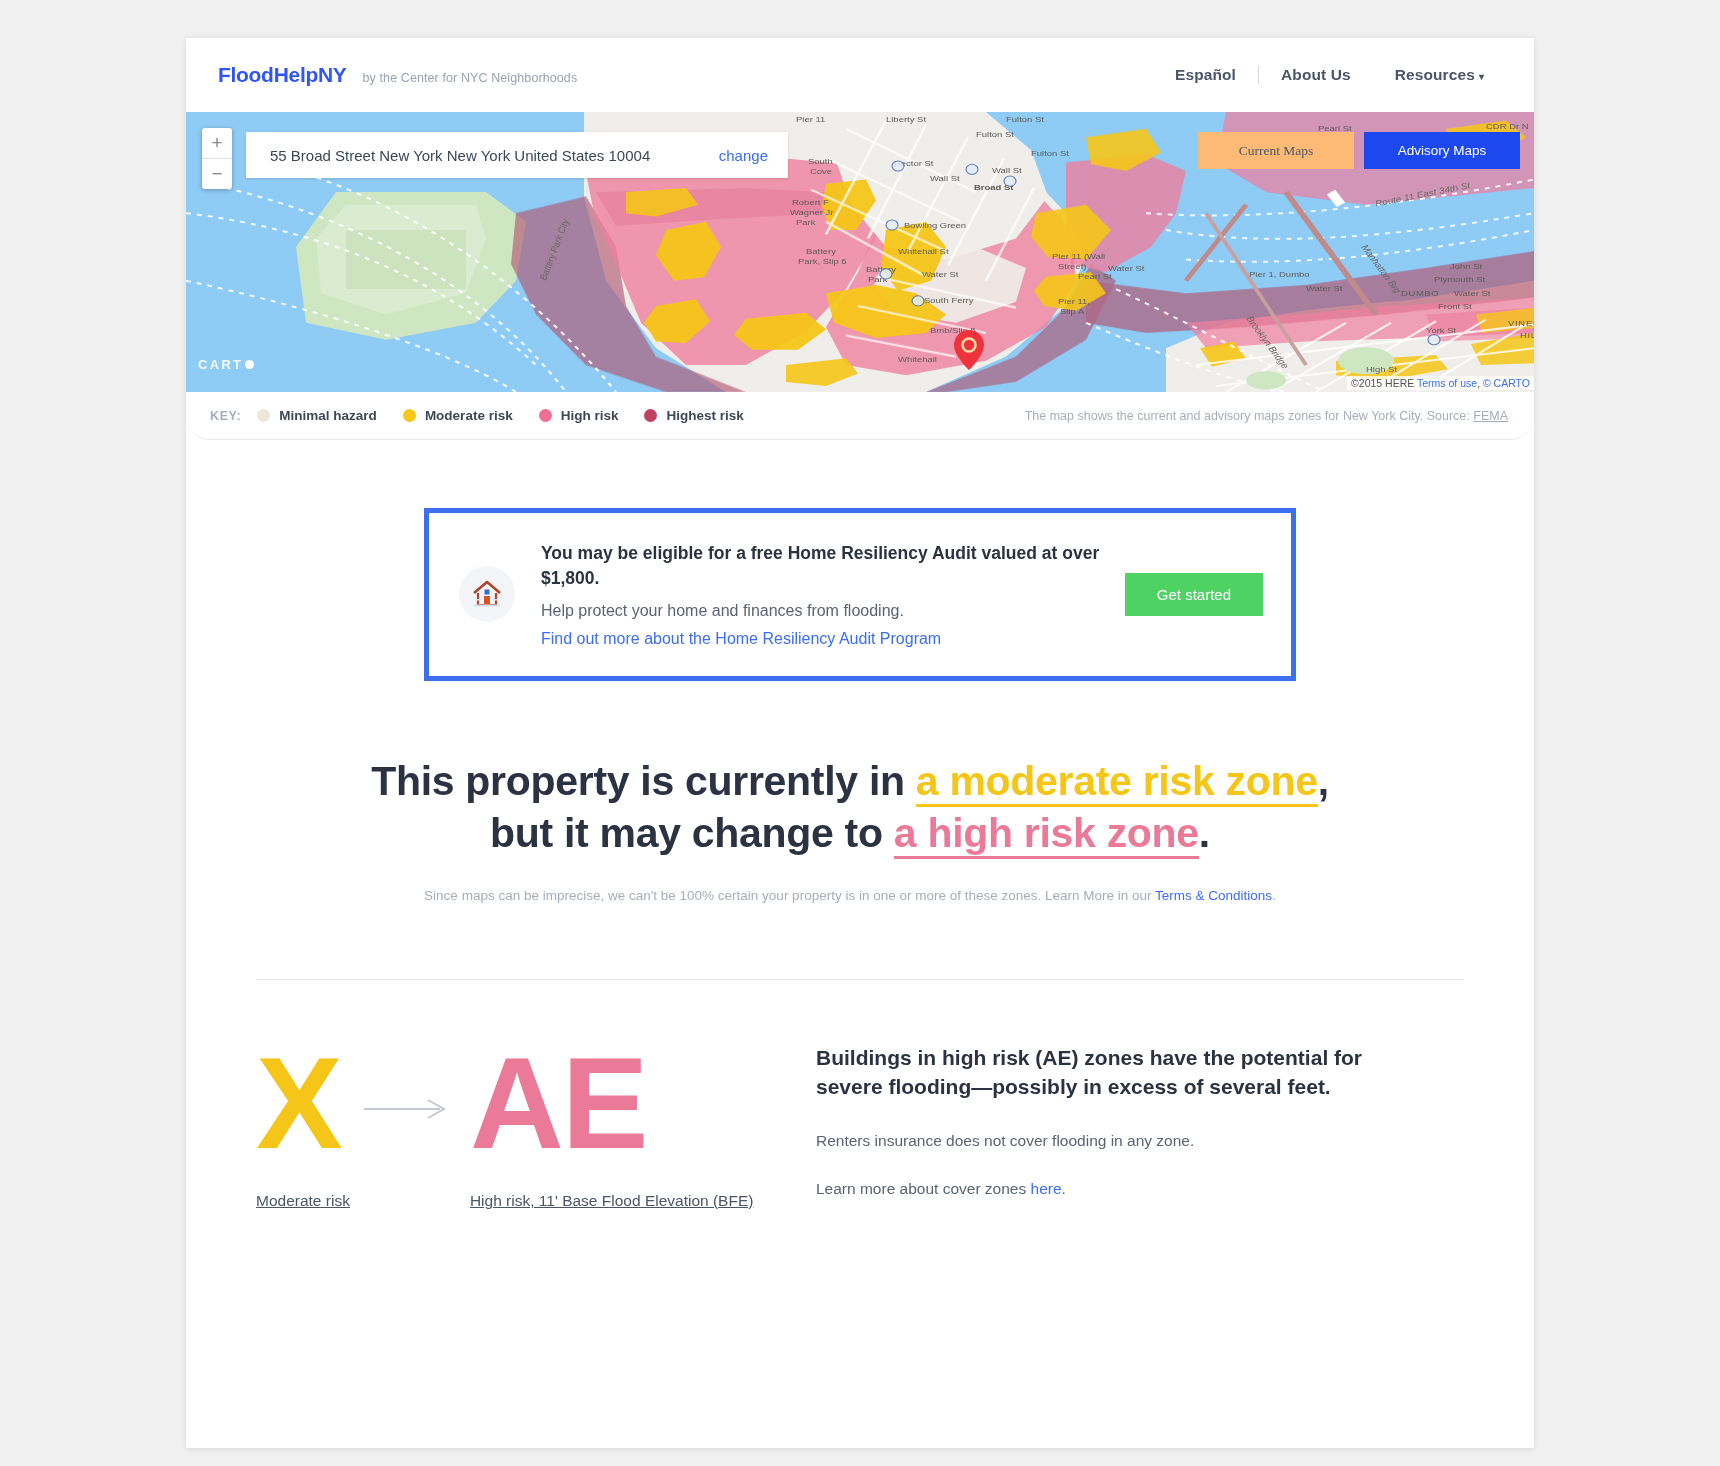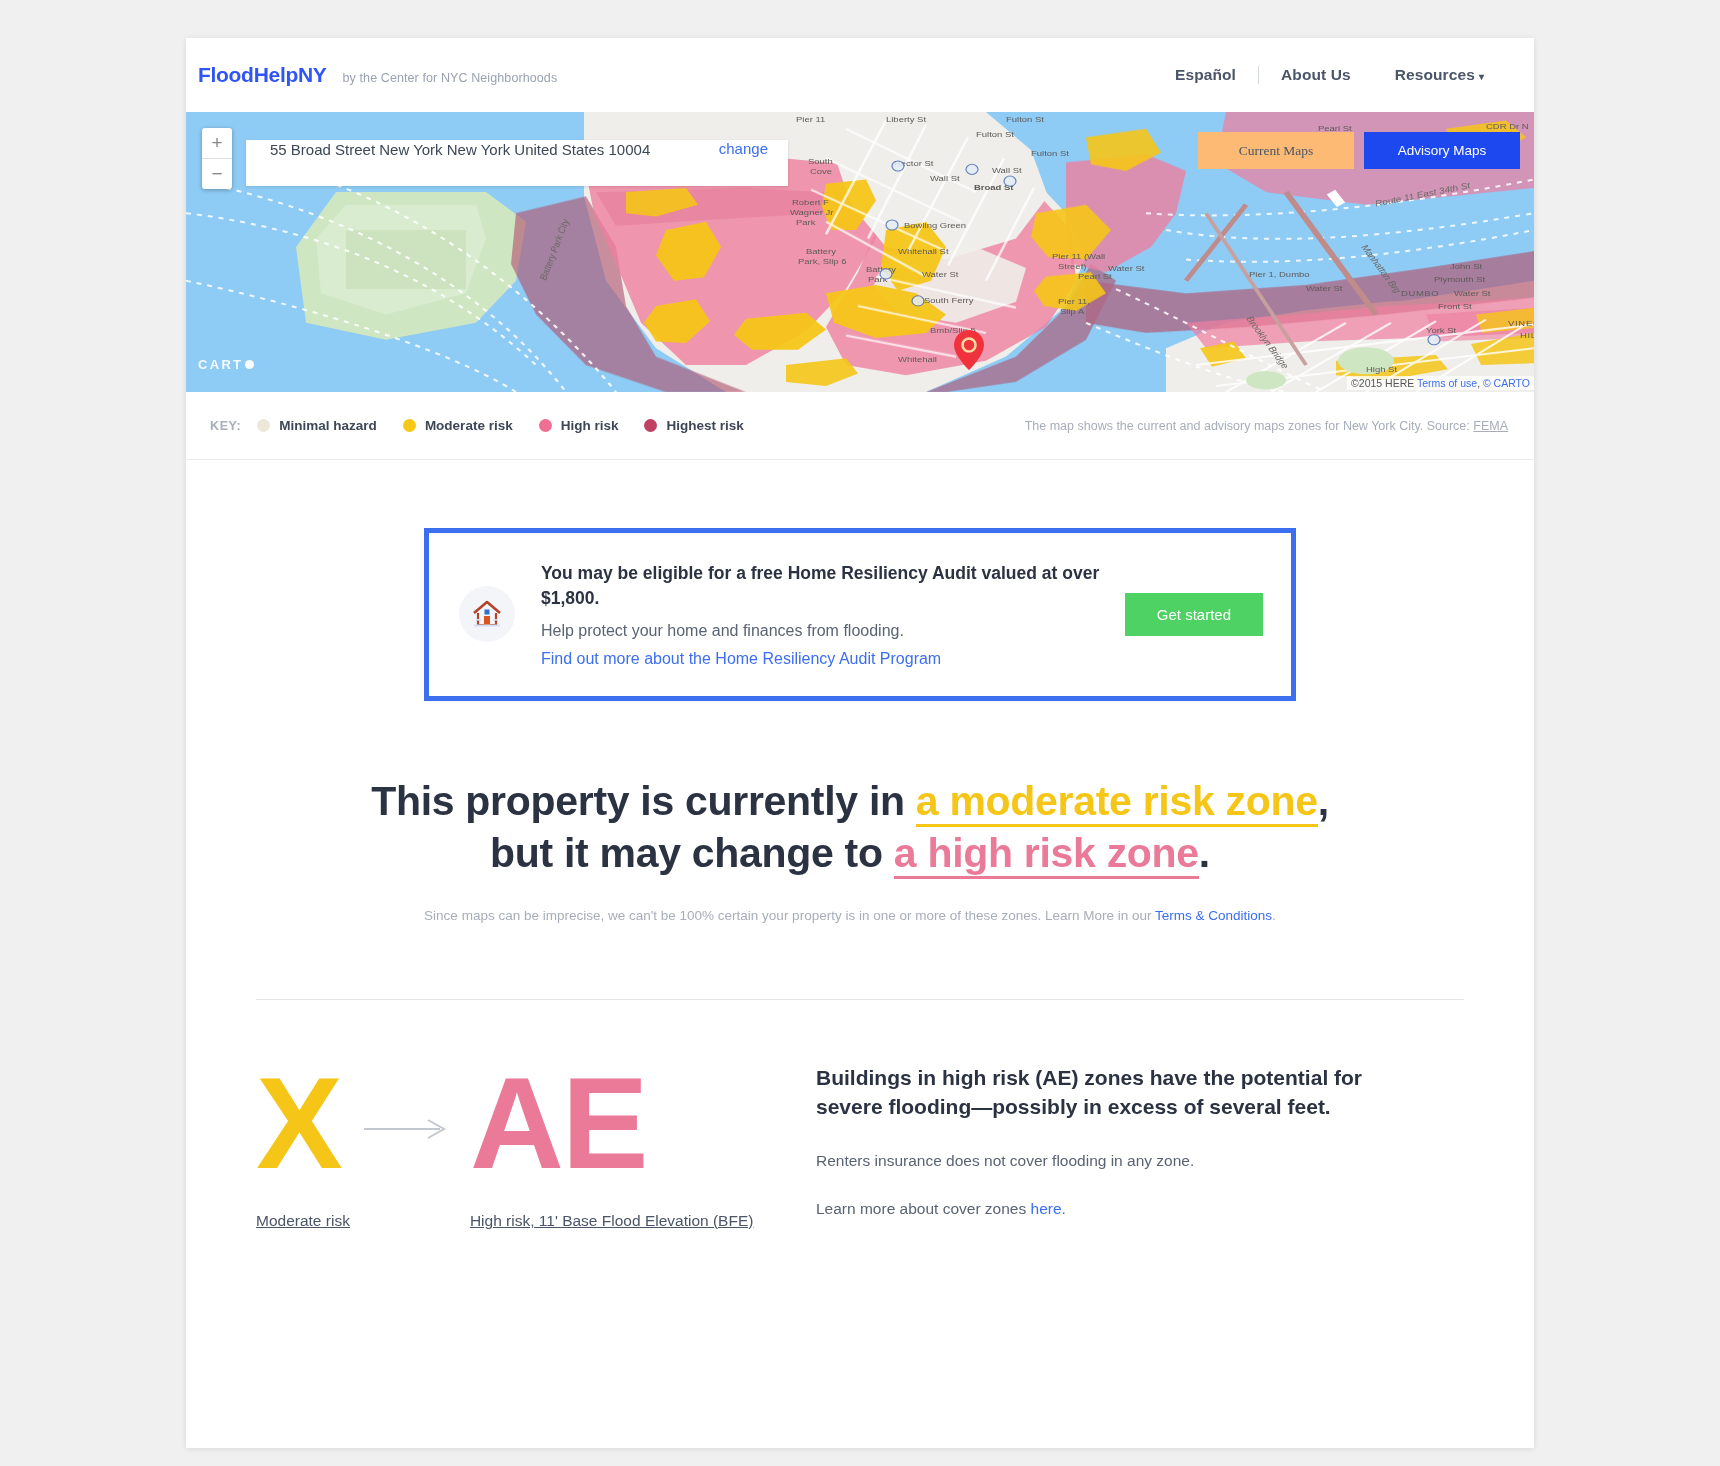--- a/index.html
+++ b/index.html
@@ -23,21 +23,21 @@
     background: #ffffff;
     box-shadow: 0 1px 6px rgba(0,0,0,0.10);
     overflow: hidden;
   }
 
   
   .header {
     height: 74px;
     display: flex;
     align-items: center;
-    padding: 0 28px 0 12px;
+    padding: 0 28px 0 32px;
     box-sizing: border-box;
   }
   .brand {
     display: flex;
     align-items: baseline;
   }
   .brand-logo {
     color: #2f55f7;
     font-size: 21px;
     font-weight: bold;
@@ -104,26 +104,26 @@
     color: #888;
     font-size: 19px;
     cursor: pointer;
     user-select: none;
   }
   .zoom-btn + .zoom-btn { border-top: 1px solid #e0e0e0; }
 
   .search-bar {
     position: absolute;
     left: 60px;
-    top: 28px;
+    top: 20px;
     width: 542px;
     height: 46px;
     background: #ffffff;
     display: flex;
-    align-items: flex-start;
+    align-items: center;
     padding: 0 20px 0 22px;
     box-sizing: border-box;
     z-index: 6;
     box-shadow: 0 1px 3px rgba(0,0,0,0.12);
   }
   .search-value {
     flex: 1;
     color: #3d4756;
     font-size: 15px;
     border: none;
@@ -201,26 +201,27 @@
     position: absolute;
     left: 768px;
     top: 218px;
     width: 30px;
     height: 40px;
     z-index: 4;
   }
 
   
   .keybar {
-    height: 68px;
+    height: 48px;
     display: flex;
     align-items: center;
     padding: 0 26px 0 24px;
     border-bottom: 1px solid #e8eaee;
     box-sizing: border-box;
+    border-radius: 26px;
   }
   .key-label {
     color: #a7adba;
     font-size: 12.5px;
     font-weight: bold;
     letter-spacing: 0.6px;
     margin-right: 16px;
   }
   .key-item {
     display: flex;

